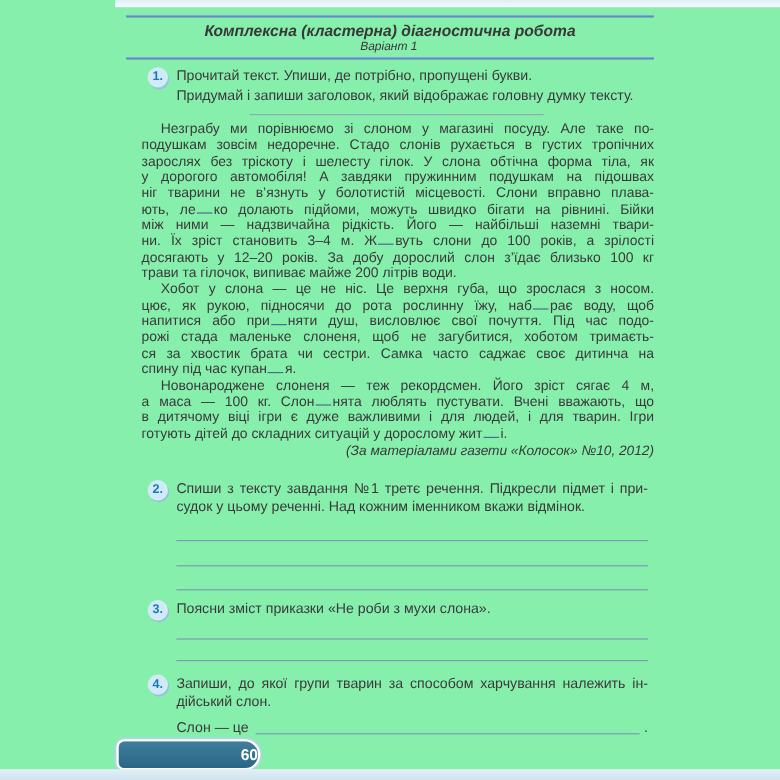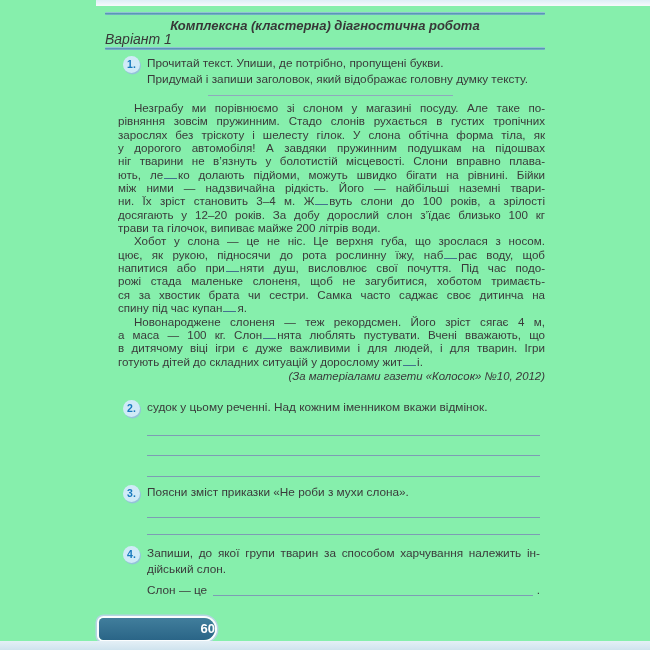--- a/index.html
+++ b/index.html
@@ -16,22 +16,22 @@
 
   .content { position:absolute; left:105px; top:0; width:440px; }
 
   .rule { height:3px; border-radius:1px;
     background:linear-gradient(to bottom,#aed4e3,#4f93b0 55%,#86bbd0); }
   .rule.top { margin-top:12px; }
   .rule.bottom { margin-top:1px; }
 
   .hdr-title { margin-top:3px; font-size:13px; line-height:15px;
     font-weight:bold; font-style:italic; text-align:center; color:#383838; }
-  .hdr-variant { font-size:14px; line-height:13px; font-style:italic;
-    text-align:left; color:#383838; padding-right:2px; }
+  .hdr-variant { font-size:10px; line-height:13px; font-style:italic;
+    text-align:center; color:#383838; padding-right:2px; }
 
   .task { display:flex; align-items:flex-start; }
   .task.t1 { margin-top:6px; }
   .task.t2 { margin-top:17px; }
   .task.t3 { margin-top:8px; }
   .task.t4 { margin-top:11px; }
   .badge { flex:none; width:17px; height:17px; margin:0 7px 0 18px;
     border-radius:50%; background:#d0eaf7;
     box-shadow:1px 1.5px 0 0 #94c3da;
     color:#1779bd; font-size:10.5px; font-weight:bold;
@@ -89,21 +89,21 @@
           <div class="tline last">Прочитай текст. Упиши, де потрібно, пропущені букви.</div>
           <div class="tline last">Придумай і запиши заголовок, який відображає головну думку тексту.</div>
         </div>
     </div>
 
     <div class="title-line"></div>
 
     <article class="reading">
       <div class="para">
           <div class="tline indent">Незграбу ми порівнюємо зі слоном у магазині посуду. Але таке по-</div>
-          <div class="tline">рівняння зовсім пружинним. Стадо слонів рухається в густих тропічних</div>
+          <div class="tline">подушкам зовсім недоречне. Стадо слонів рухається в густих тропічних</div>
           <div class="tline">зарослях без тріскоту і шелесту гілок. У слона обтічна форма тіла, як</div>
           <div class="tline">у дорогого автомобіля! А завдяки пружинним подушкам на підошвах</div>
           <div class="tline">ніг тварини не в’язнуть у болотистій місцевості. Слони вправно плава-</div>
           <div class="tline">ють, ле<span class="gap"></span>ко долають підйоми, можуть швидко бігати на рівнині. Бійки</div>
           <div class="tline">між ними — надзвичайна рідкість. Його — найбільші наземні твари-</div>
           <div class="tline">ни. Їх зріст становить 3–4 м. Ж<span class="gap"></span>вуть слони до 100 років, а зрілості</div>
           <div class="tline">досягають у 12–20 років. За добу дорослий слон з’їдає близько 100 кг</div>
           <div class="tline last">трави та гілочок, випиває майже 200 літрів води.</div>
         </div>
       <div class="para">
@@ -120,20 +120,21 @@
           <div class="tline">в дитячому віці ігри є дуже важливими і для людей, і для тварин. Ігри</div>
           <div class="tline last">готують дітей до складних ситуацій у дорослому жит<span class="gap"></span>і.</div>
         </div>
       <div class="attribution">(За матеріалами газети «Колосок» №10, 2012)</div>
     </article>
 
     <div class="task t2">
       <div class="badge">2.</div>
       <div class="task-body">
         <div>
+            <div class="tline">Спиши з тексту завдання №1 третє речення. Підкресли підмет і при-</div>
             <div class="tline last">судок у цьому реченні. Над кожним іменником вкажи відмінок.</div>
           </div>
         <div class="answers rows3">
             <div class="answer-line"></div>
             <div class="answer-line"></div>
             <div class="answer-line"></div>
           </div>
       </div>
     </div>
 

